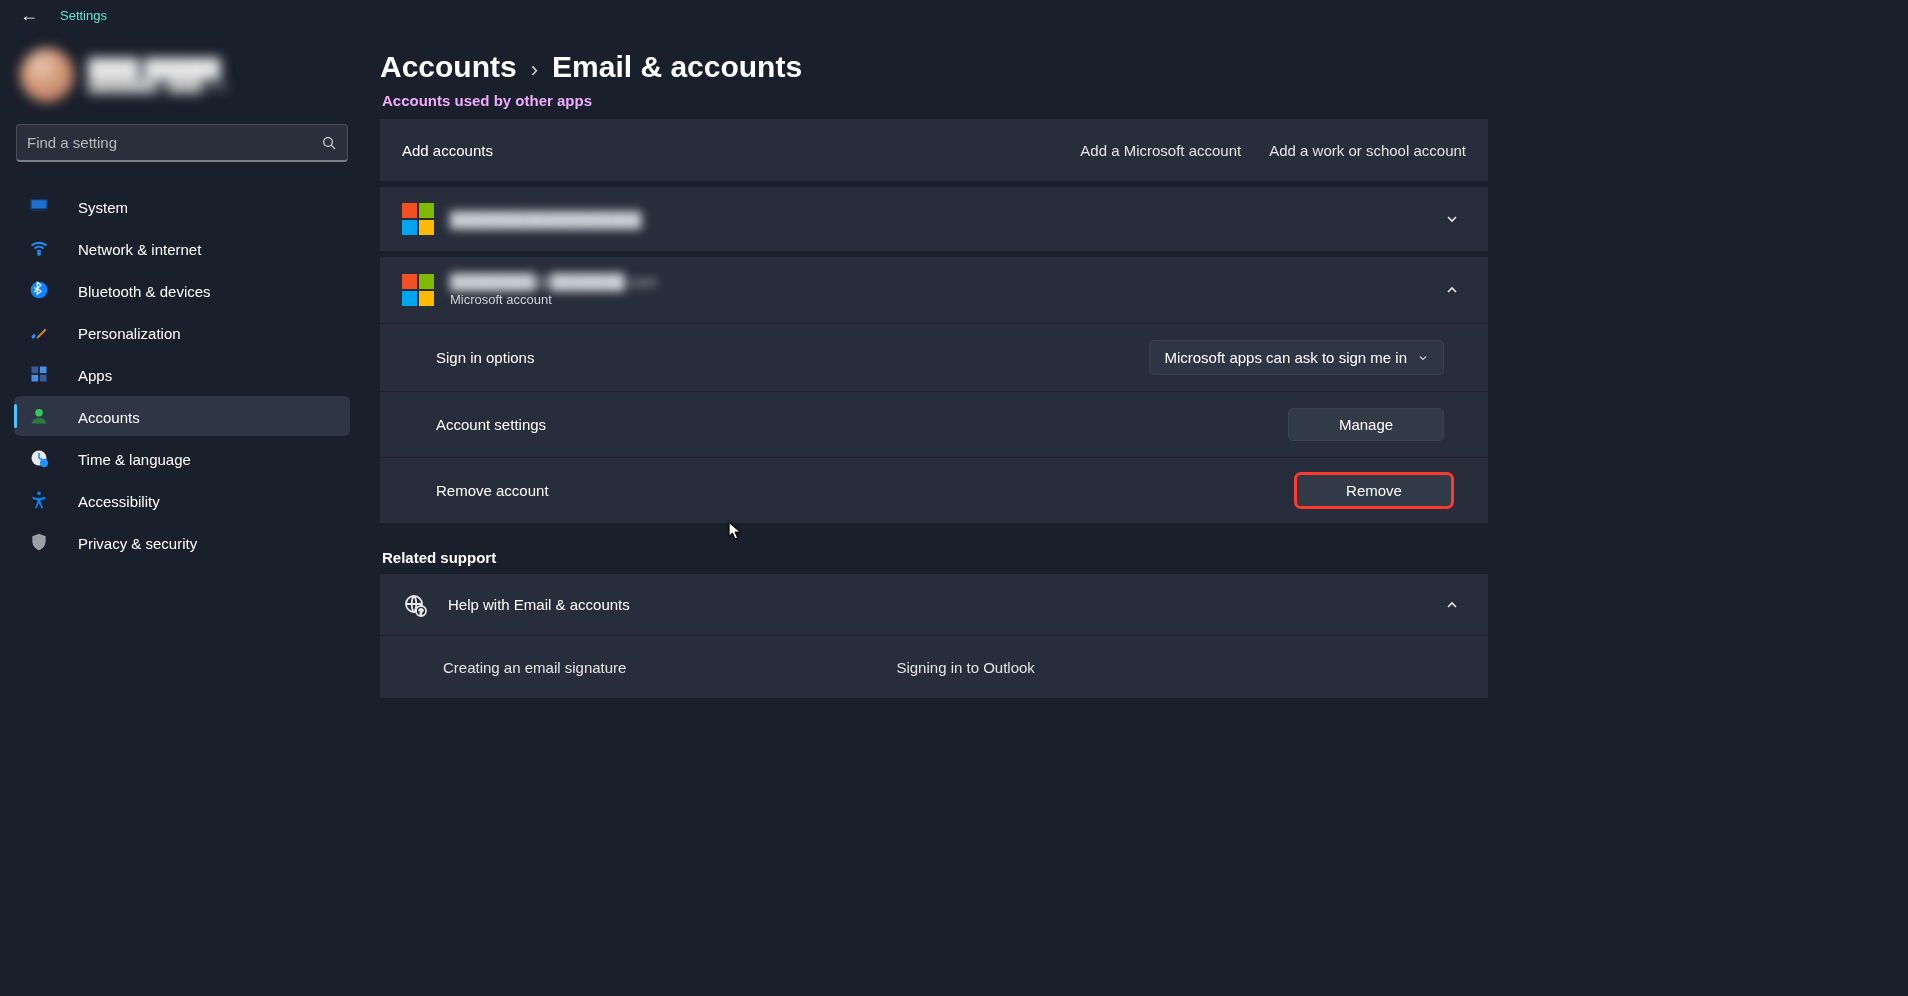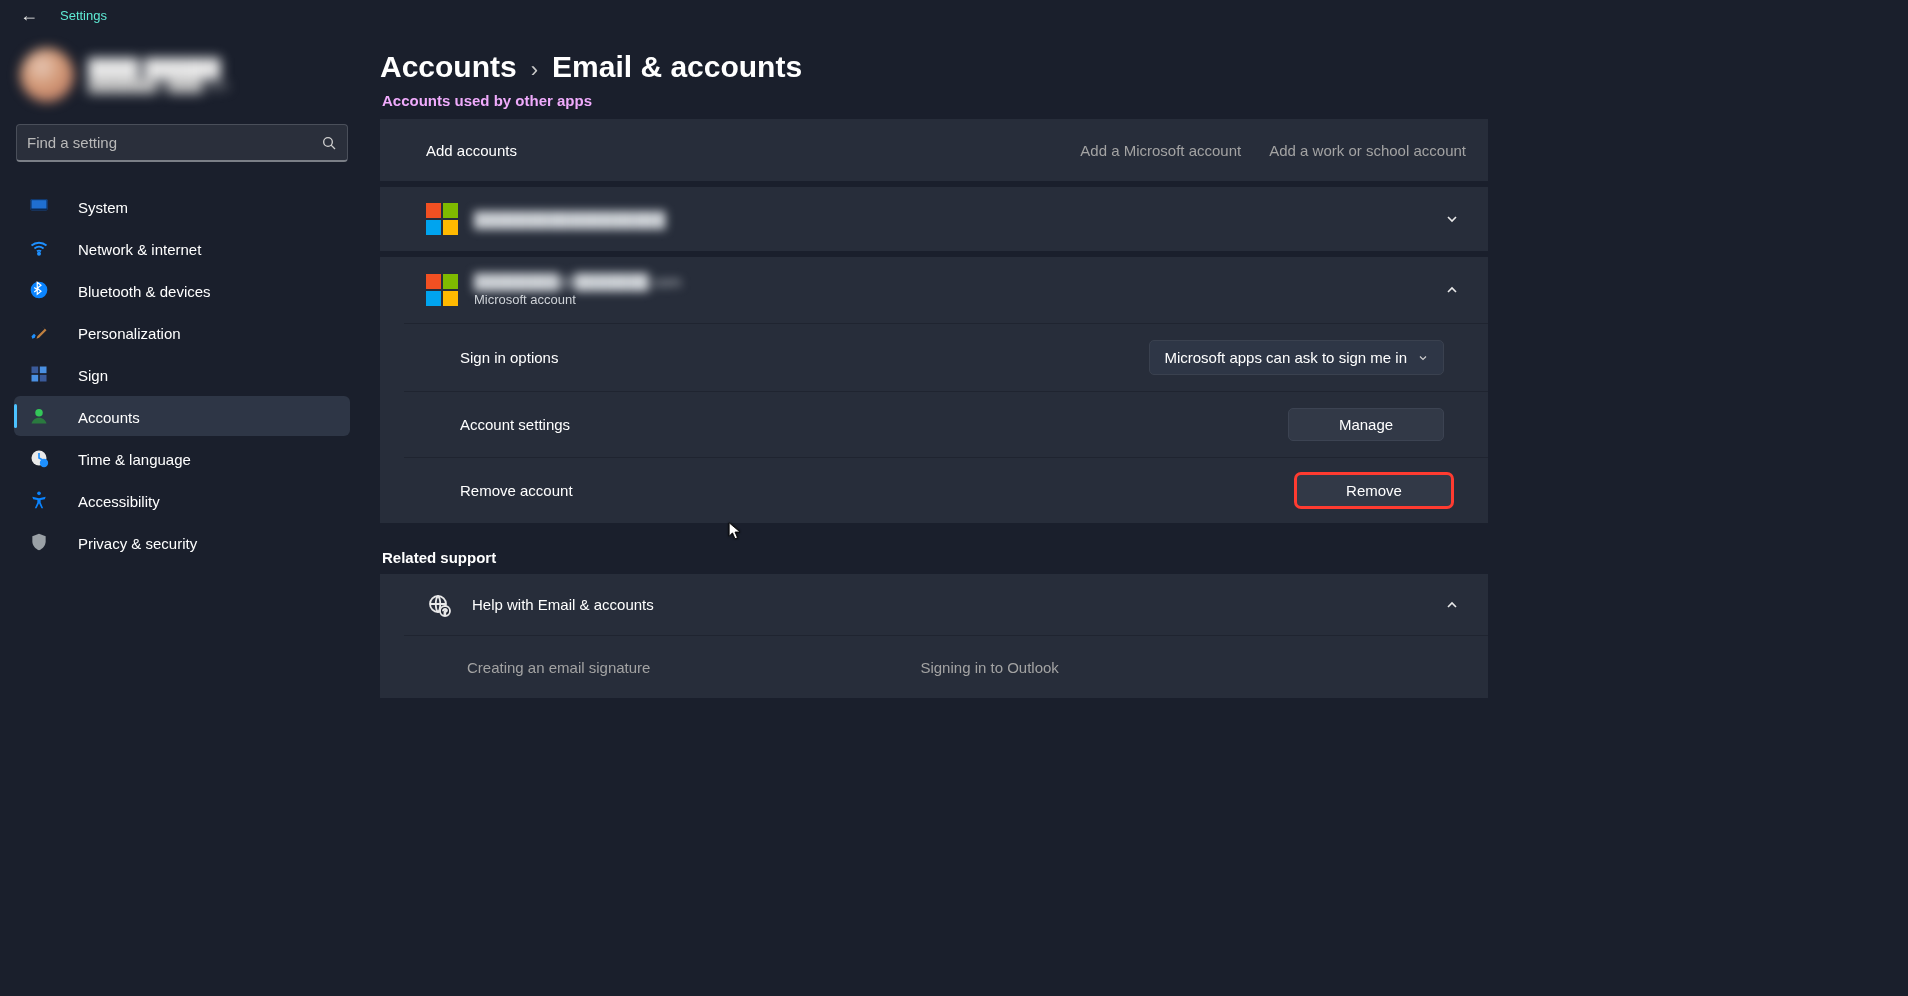--- a/index.html
+++ b/index.html
@@ -107,34 +107,33 @@
   .breadcrumb .chev   { font-size: 22px; color:#c9c9c9; }
   .breadcrumb .crumb-leaf  { font-size: 30px; font-weight: 600; }
 
   .section-label { font-size: 15px; font-weight: 600; margin: 2px 0 8px 2px; color:#ffffff;}
   .section-label.cut { margin-top:-6px; color:#f0abfc; position:relative; top:-2px;}
 
   .card {
     background: #272d3a;
     border-radius: 0;
     margin-bottom: 6px;
-    padding-left: 24px;
   }
   .row {
     display:flex; align-items:center;
     padding: 16px 22px;
     min-height: 62px;
     border-bottom: 1px solid #1f2430;
   }
   .row:last-child { border-bottom: 0; }
   .row .row-label { flex: 0 0 auto; font-size: 15px; color:#ffffff;}
   .row .filler { flex:1; }
   .row.sub { padding-left: 56px; }
 
-  .link { color:#a3a3a3; cursor:pointer; font-size:15px; }
+  .link { color:#e5e5e5; cursor:pointer; font-size:15px; }
   .link + .link { margin-left: 28px; }
 
   .ms-logo {
     width: 32px; height: 32px; display:grid;
     grid-template-columns: 1fr 1fr; grid-template-rows: 1fr 1fr; gap:2px;
     margin-right: 16px;
   }
   .ms-logo span:nth-child(1){background:#f25022;}
   .ms-logo span:nth-child(2){background:#7fba00;}
   .ms-logo span:nth-child(3){background:#00a4ef;}
@@ -251,21 +250,21 @@
         </div>
         <div class="nav-item">
           <span class="nav-ico ico-apps">
             <svg width="20" height="20" viewBox="0 0 24 24">
                 <rect x="3" y="3" width="8" height="8" fill="#3a5a9a"></rect>
                 <rect x="13" y="3" width="8" height="8" fill="#4a90e2"></rect>
                 <rect x="3" y="13" width="8" height="8" fill="#4a90e2"></rect>
                 <rect x="13" y="13" width="8" height="8" fill="#3a5a9a"></rect>
               </svg>
           </span>
-          <span>Sign</span>
+          <span>Apps</span>
         </div>
         <div class="nav-item active">
           <span class="nav-ico ico-acct">
             <svg width="20" height="20" viewBox="0 0 24 24">
                 <circle cx="12" cy="8" r="4.5" fill="#34c759"></circle>
                 <path d="M3 21c1-5 6-7 9-7s8 2 9 7z" fill="#2a7a3f"></path>
               </svg>
           </span>
           <span>Accounts</span>
         </div>

